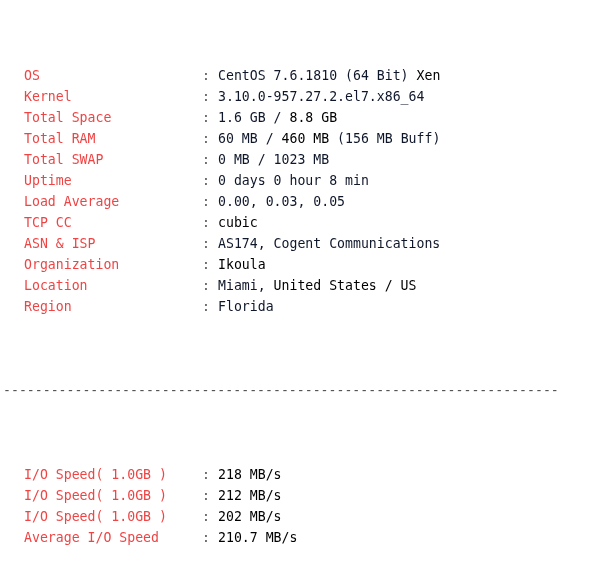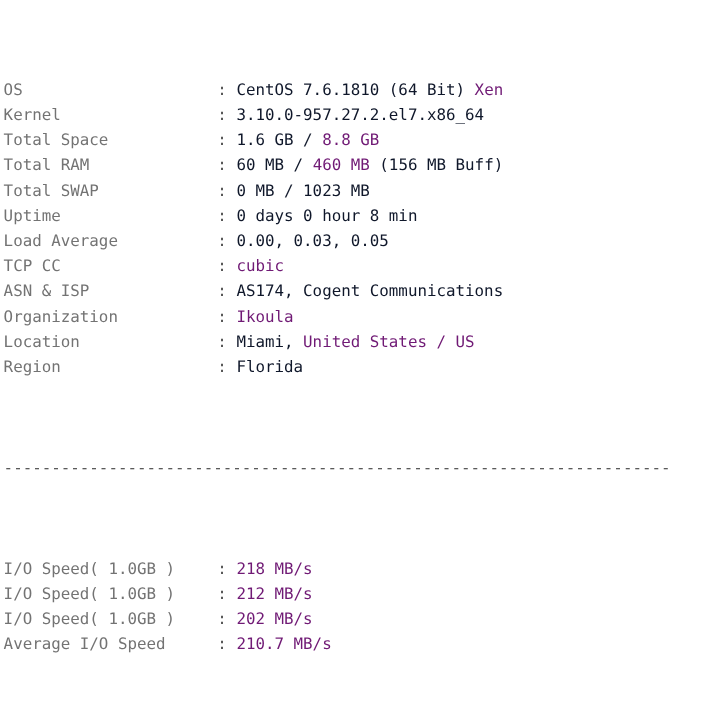--- a/index.html
+++ b/index.html
@@ -20,24 +20,24 @@
   }
   #terminal {
     padding: 2px 0 0 3px;
     white-space: pre;
   }
   .line {
     height: 21px;
     white-space: pre;
   }
   
-  .label   { color: #737373; }
+  .label   { color: #ef4444; margin-left: 21px; }
   .colon   { color: #555555; }
   .teal    { color: #0f172a; }
-  .green   { color: #701a75; }
+  .green   { color: #000000; }
   .dash-sep{ color: #555555; letter-spacing: 0px; }
 
   .kv-key   { display: inline-block; width: 178px; }
   .kv-colon { display: inline-block; width: 16px; }
 </style>
 </head>
 <body>
 
 <div id="terminal">
 

